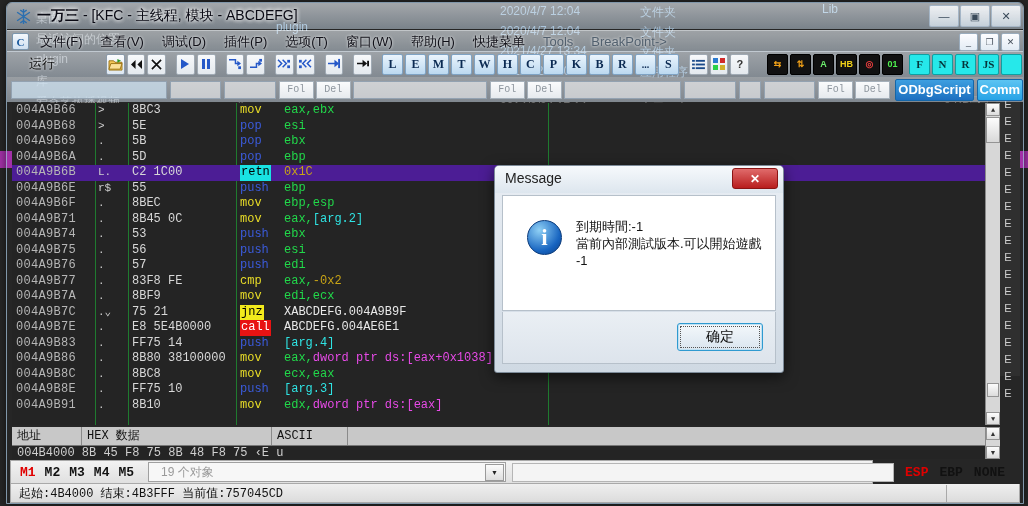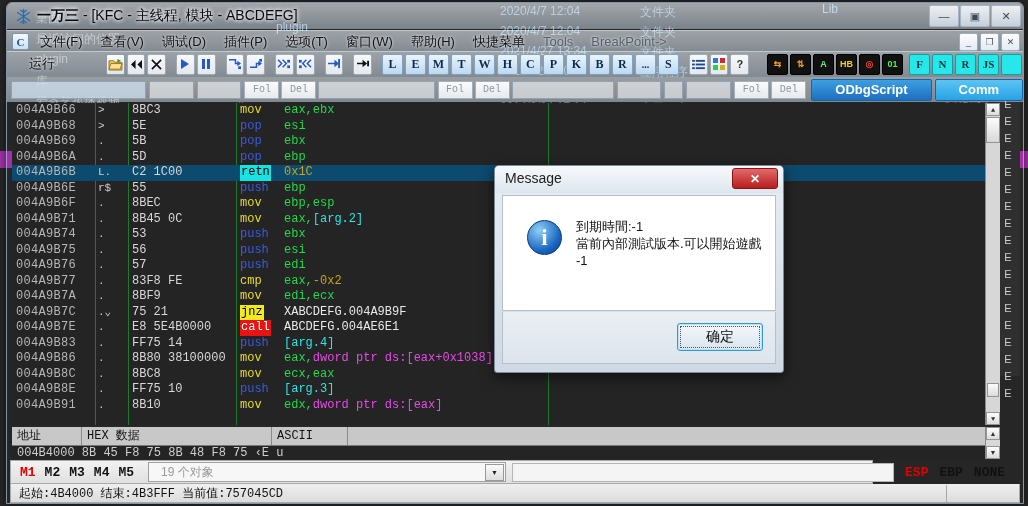--- a/index.html
+++ b/index.html
@@ -109,36 +109,36 @@
   .fld.wide{width:160px;}
   .fld.wide2{width:140px;}
   .fld.small{width:24px;}
   .minib{
     height:16px;min-width:27px;padding:0 3px;margin-right:2px;
     border:1px solid #a5b0ba;background:linear-gradient(to bottom,#fafbfc,#e6eaee);
     font-family:"Liberation Mono",monospace;font-size:10px;color:#8e969e;
     display:flex;align-items:center;justify-content:center;
   }
   .bigb{
-    height:20px;padding:0 23px;margin-left:3px;
+    height:20px;padding:0 2px;margin-left:3px;
     display:flex;align-items:center;justify-content:center;
     font-size:13px;color:#fff;font-weight:bold;border-radius:2px;
     border:1px solid #1466a8;
   }
   .bigb.b1{background:linear-gradient(to bottom,#3d9fe0,#1d6fc0);}
   .bigb.b2{background:linear-gradient(to bottom,#5cc4f2,#27a3e6);}
 
   
   #cpu{
     position:absolute;left:5px;top:100px;width:988px;height:322px;
     background:#242424;overflow:hidden;
     font-family:"Liberation Mono", monospace;font-size:12px;
   }
   .dline{position:relative;height:15.5px;line-height:15.5px;white-space:nowrap;}
-  .dline.sel{background:#0c4a6e;}
+  .dline.sel{background:#4c1d95;}
   .c-addr{position:absolute;left:4px;width:74px;color:#b6b6b6;letter-spacing:.3px;}
   .c-mark{position:absolute;left:86px;width:26px;color:#cfcfcf;font-size:11px;}
   .c-hex{position:absolute;left:120px;width:106px;color:#d8d8d8;}
   .c-mn{position:absolute;left:228px;}
   .c-op{position:absolute;left:272px;}
   .k-blue{color:#3b5bdb;}.k-yel{color:#e8dc27;text-align:center;}.k-grn{color:#21d94a;}
   .k-cyn{color:#2fe4e4;}.k-mag{color:#e84ae8;}.k-wht{color:#e8e8e8;}
   .k-gold{color:#c8a416;}
   .hl-cyan{background:#19e2e2;color:#000;padding:0 1px;}
   .hl-yel{background:#f2ea1c;color:#000;padding:0 1px;}

